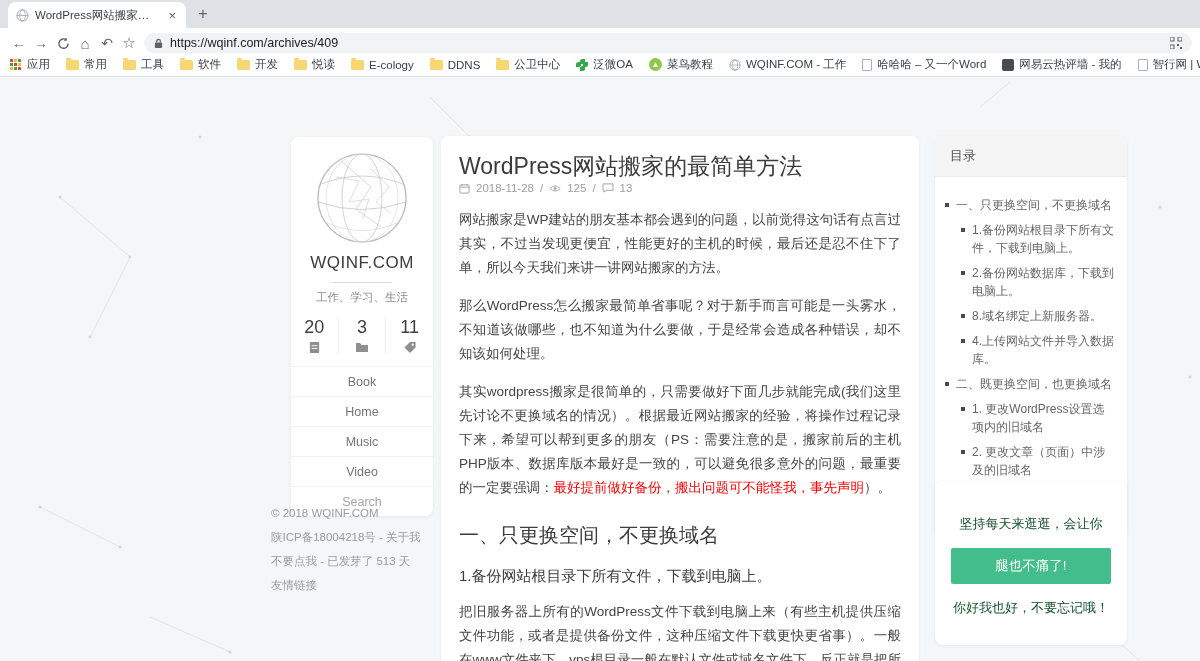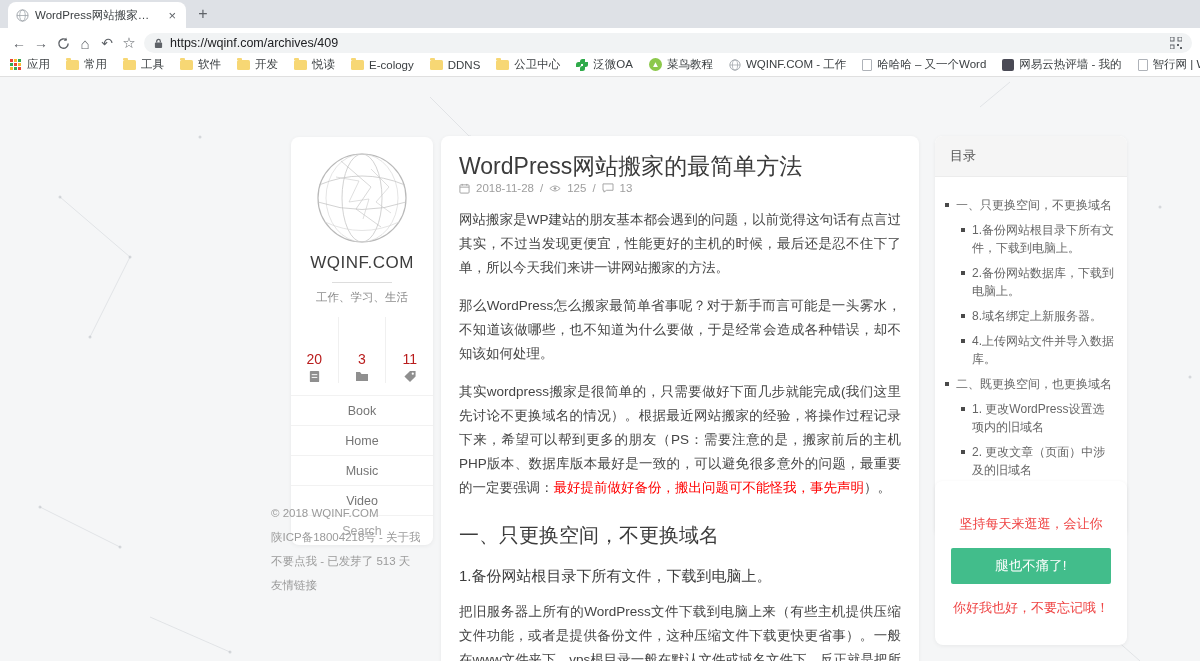--- a/index.html
+++ b/index.html
@@ -60,21 +60,21 @@
 
   
   .side-card { left:291px; top:60px; width:142px; }
   .logo-wrap { display:flex; justify-content:center; padding-top:10px; }
   .site-name { text-align:center; font-size:17px; color:#3c3c3c; margin-top:4px; letter-spacing:.5px; }
   .site-divider { width:60px; height:1px; background:#ddd; margin:9px auto 7px; }
   .tagline { text-align:center; font-size:11.5px; color:#8d8d8d; }
   .stats { display:flex; margin-top:12px; padding-bottom:12px; }
   .stat { flex:1; text-align:center; border-right:1px solid #f0f0f0; }
   .stat:last-child { border-right:none; }
-  .stat-num { font-size:14px; color:#b91c1c;margin-top:34px; }
+  .stat-num { font-size:18px; color:#404040; }
   .stat-ic { margin-top:3px; display:flex; justify-content:center; }
   .nav-item { height:30px; display:flex; align-items:center; justify-content:center;
               font-size:12.5px; color:#757575; border-top:1px solid #f2f2f2; }
   .nav-item:last-child { color:#a5a5a5; border-radius:0 0 8px 8px; }
   .side-footer { position:absolute; left:271px; top:424px; width:182px; text-align:left;
                  font-size:11.5px; color:#9b9b9b; line-height:24px; }
 
   
   .main-card { left:441px; top:59px; width:478px; height:620px; padding:14px 18px; }
   .post-title { font-size:23px; font-weight:400; color:#3b3b3b; line-height:32px; }
@@ -90,21 +90,21 @@
               padding:11px 15px; font-size:13px; color:#555; }
   .toc-body { padding:12px 12px 14px 10px; }
   .toc-body ul { list-style:none; }
   .toc-body li { position:relative; padding-left:11px; font-size:12px; color:#666;
                  line-height:18px; margin-top:7px; }
   .toc-body li::before { content:""; position:absolute; left:0; top:7px; width:4px; height:4px; background:#4a4a4a; }
   .toc-body ul ul { margin-left:16px; }
 
   
   .promo-card { left:935px; top:404px; width:192px; height:164px; padding:34px 16px 0; text-align:center; }
-  .promo-line { font-size:13px; color:#ef4444; }
+  .promo-line { font-size:13px; color:#14532d; }
   .promo-btn { margin:15px 0; height:36px; border:none; width:100%; border-radius:2px;
                color:#fff; font-size:13.5px; font-family:inherit; }
 
   svg { display:block; }
 </style>
 </head>
 <body>
 
 <div class="tabstrip">
   <div class="tab">

